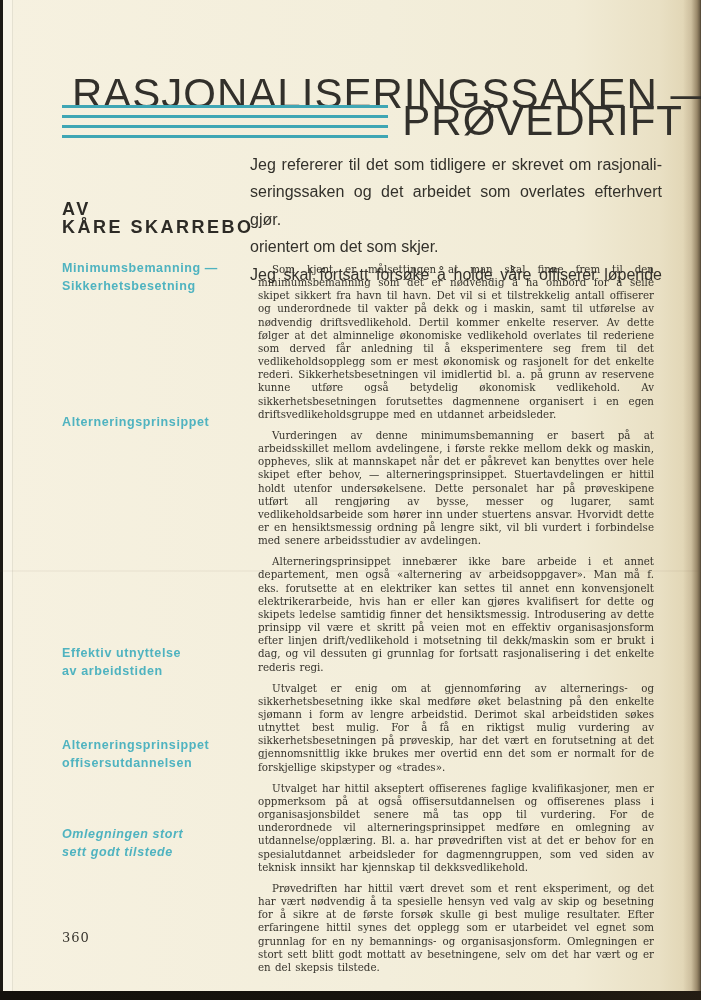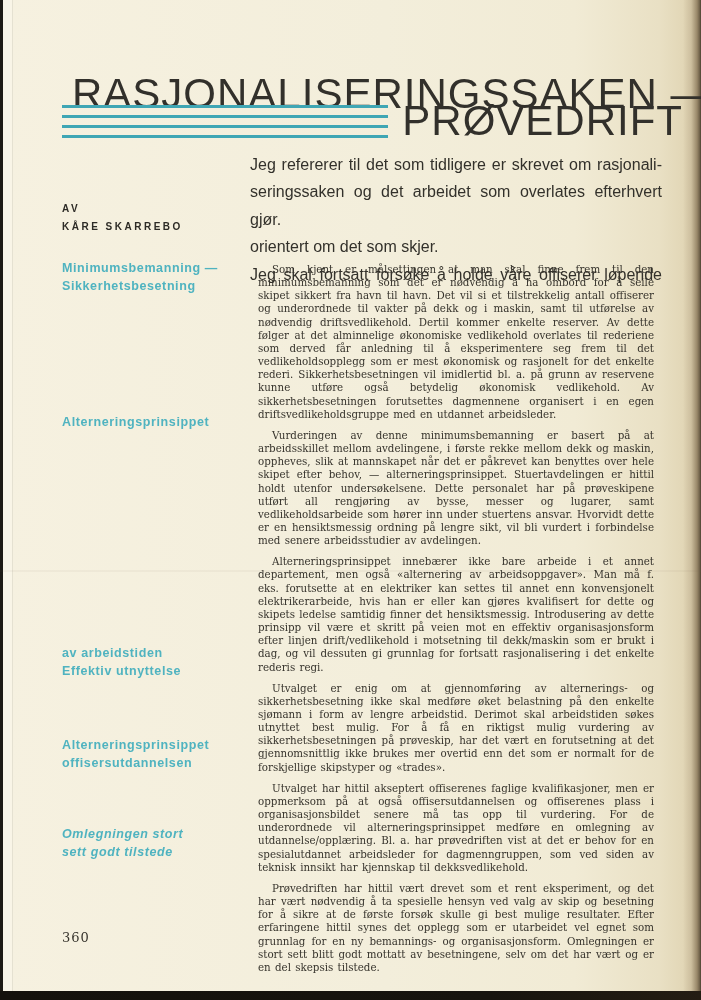--- a/index.html
+++ b/index.html
@@ -36,21 +36,21 @@
   }
 
   
   .intro { position:absolute; left:250px; top:151px; width:412px;
            font-size:16px; line-height:27.4px; color:#33312b; }
   .intro-line { text-align:justify; text-align-last:justify; }
   .intro-line.last { text-align-last:left; }
 
   
   .byline { position:absolute; left:62px; top:200px; color:#2d2b26;
-            font-size:10px; font-weight:bold; letter-spacing:2.5px; line-height:18px; }
+            font-size:18px; font-weight:bold; letter-spacing:2.5px; line-height:18px; }
 
   
   .margin-note { position:absolute; left:62px; width:185px;
                  color:#4fb3c0; font-size:12.5px; font-weight:bold;
                  letter-spacing:0.6px; line-height:17.5px; }
   .margin-note .mid { padding-left:48px; }
   .note-1 { top:260px; } .note-2 { top:414px; } .note-3 { top:645px; }
   .note-4 { top:737px; } .note-5 { top:826px;font-style:italic; }
 
   
@@ -99,22 +99,22 @@
   </div>
 
   <div class="margin-note note-1">
     <div>Minimumsbemanning —</div>
     <div>Sikkerhetsbesetning</div>
   </div>
   <div class="margin-note note-2">
     <div>Alterneringsprinsippet</div>
   </div>
   <div class="margin-note note-3">
+    <div>Effektiv utnyttelse</div>
     <div>av arbeidstiden</div>
-    <div>Effektiv utnyttelse</div>
   </div>
   <div class="margin-note note-4">
     <div>Alterneringsprinsippet</div>
     <div>offisersutdannelsen</div>
   </div>
   <div class="margin-note note-5">
     <div>Omlegningen stort</div>
     <div>sett godt tilstede</div>
   </div>
 

